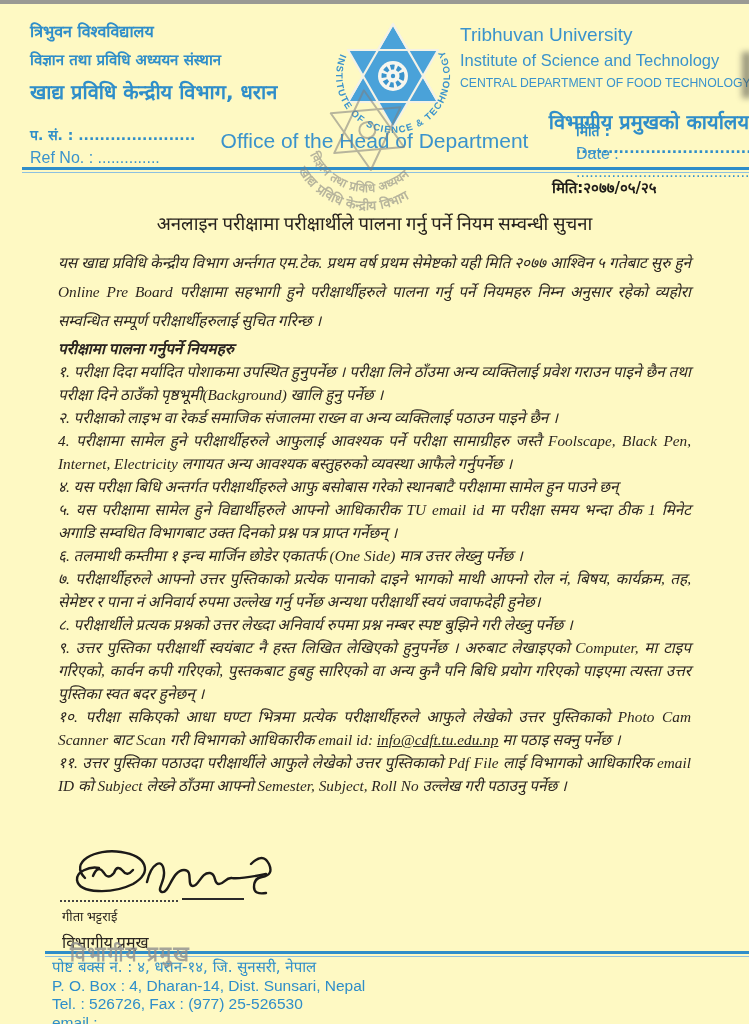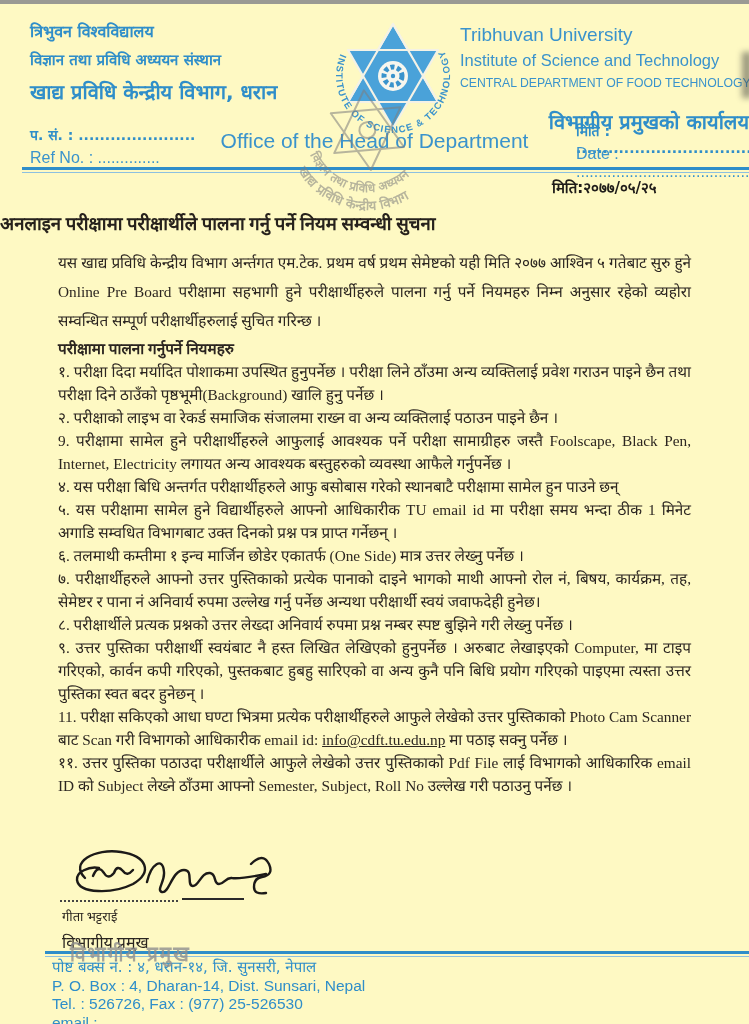--- a/index.html
+++ b/index.html
@@ -36,24 +36,24 @@
   .date-en{position:absolute;left:576px;top:141px;color:#3a93cc;font-size:16px;
            font-family:"Liberation Sans",sans-serif;}
   .rule{position:absolute;height:2px;border-top:3px solid #2f8ec9;border-bottom:1px solid #8cc0e0;}
   .rule-top{left:22px;right:0;top:163px;}
   .rule-bottom{left:45px;right:0;top:947px;}
   .written-date{position:absolute;left:552px;top:173px;font-size:15px;font-weight:bold;color:#1f1c19;
                 font-family:"DejaVu Sans",sans-serif;}
   .smudge{position:absolute;right:-3px;top:48px;width:10px;height:46px;background:#4a4a46;
           filter:blur(3px);opacity:.55;}
   
-  .title{position:absolute;left:0;right:0;top:206px;
-         font-size:18.5px;font-weight:bold;color:#26211c;}
+  .title{position:absolute;left:0;right:0;top:206px;text-align:center;
+         font-size:18.5px;font-weight:normal;color:#26211c;}
   .content{position:absolute;left:58px;width:633px;top:244px;font-size:15.3px;}
-  .content p{margin:0;text-align:justify;}
+  .content p{margin:0;text-align:justify;font-style:italic;}
   .intro{line-height:29px;margin-bottom:2px !important;}
   .rules-hd{font-weight:bold;line-height:23px;}
   .rule-item{line-height:23px;}
   .email-link{text-decoration:underline;}
   
   .sig-svg{position:absolute;left:55px;top:840px;z-index:2;}
   .sig-dotted{position:absolute;left:60px;top:896px;width:118px;border-bottom:2px dotted #444;}
   .sig-solid{position:absolute;left:182px;top:894px;width:62px;border-bottom:2.5px solid #2a2a2a;}
   .sig-name{position:absolute;left:62px;top:903px;font-size:13px;color:#2a2520;}
   .sig-desig{position:absolute;left:62px;top:927px;font-size:16px;color:#2a2520;}
@@ -126,28 +126,28 @@
   <div class="written-date">मिति:२०७७/०५/२५</div>
   <div class="smudge"></div>
 
   <div class="title">अनलाइन परीक्षामा परीक्षार्थीले पालना गर्नु पर्ने नियम सम्वन्धी सुचना</div>
 
   <div class="content">
     <p class="intro">यस खाद्य प्रविधि केन्द्रीय विभाग अर्न्तगत एम.टेक. प्रथम वर्ष प्रथम सेमेष्टको यही मिति २०७७ आश्विन ५ गतेबाट सुरु हुने Online Pre Board परीक्षामा सहभागी हुने परीक्षार्थीहरुले पालना गर्नु पर्ने नियमहरु निम्न अनुसार रहेको व्यहोरा सम्वन्धित सम्पूर्ण परीक्षार्थीहरुलाई सुचित गरिन्छ ।</p>
     <p class="rules-hd">परीक्षामा पालना गर्नुपर्ने नियमहरु</p>
     <p class="rule-item">१. परीक्षा दिदा मर्यादित पोशाकमा उपस्थित हुनुपर्नेछ । परीक्षा लिने ठाँउमा अन्य व्यक्तिलाई प्रवेश गराउन पाइने छैन तथा परीक्षा दिने ठाउँको पृष्ठभूमी(Background) खालि हुनु पर्नेछ ।</p>
     <p class="rule-item">२. परीक्षाको लाइभ वा रेकर्ड समाजिक संजालमा राख्न वा अन्य व्यक्तिलाई पठाउन पाइने छैन ।</p>
-    <p class="rule-item">9. परीक्षामा सामेल हुने परीक्षार्थीहरुले आफुलाई आवश्यक पर्ने परीक्षा सामाग्रीहरु जस्तै Foolscape, Black Pen, Internet, Electricity लगायत अन्य आवश्यक बस्तुहरुको व्यवस्था आफैले गर्नुपर्नेछ ।</p>
+    <p class="rule-item">4. परीक्षामा सामेल हुने परीक्षार्थीहरुले आफुलाई आवश्यक पर्ने परीक्षा सामाग्रीहरु जस्तै Foolscape, Black Pen, Internet, Electricity लगायत अन्य आवश्यक बस्तुहरुको व्यवस्था आफैले गर्नुपर्नेछ ।</p>
     <p class="rule-item">४. यस परीक्षा बिधि अन्तर्गत परीक्षार्थीहरुले आफु बसोबास गरेको स्थानबाटै परीक्षामा सामेल हुन पाउने छन्</p>
     <p class="rule-item">५. यस परीक्षामा सामेल हुने विद्यार्थीहरुले आफ्नो आधिकारीक TU email id मा परीक्षा समय भन्दा ठीक 1 मिनेट अगाडि सम्वधित विभागबाट उक्त दिनको प्रश्न पत्र प्राप्त गर्नेछन् ।</p>
     <p class="rule-item">६. तलमाथी कम्तीमा १ इन्च मार्जिन छोडेर एकातर्फ (One Side) मात्र उत्तर लेख्नु पर्नेछ ।</p>
     <p class="rule-item">७. परीक्षार्थीहरुले आफ्नो उत्तर पुस्तिकाको प्रत्येक पानाको दाइने भागको माथी आफ्नो रोल नं, बिषय, कार्यक्रम, तह, सेमेष्टर र पाना नं अनिवार्य रुपमा उल्लेख गर्नु पर्नेछ अन्यथा परीक्षार्थी स्वयं जवाफदेही हुनेछ।</p>
     <p class="rule-item">८. परीक्षार्थीले प्रत्यक प्रश्नको उत्तर लेख्दा अनिवार्य रुपमा प्रश्न नम्बर स्पष्ट बुझिने गरी लेख्नु पर्नेछ ।</p>
     <p class="rule-item">९. उत्तर पुस्तिका परीक्षार्थी स्वयंबाट नै हस्त लिखित लेखिएको हुनुपर्नेछ । अरुबाट लेखाइएको Computer, मा टाइप गरिएको, कार्वन कपी गरिएको, पुस्तकबाट हुबहु सारिएको वा अन्य कुनै पनि बिधि प्रयोग गरिएको पाइएमा त्यस्ता उत्तर पुस्तिका स्वत बदर हुनेछन् ।</p>
-    <p class="rule-item"><span>11. परीक्षा सकिएको आधा घण्टा भित्रमा प्रत्येक परीक्षार्थीहरुले आफुले लेखेको उत्तर पुस्तिकाको Photo Cam Scanner बाट Scan गरी विभागको आधिकारीक email id: </span><span class="email-link">info@cdft.tu.edu.np</span><span> मा पठाइ सक्नु पर्नेछ ।</span></p>
+    <p class="rule-item"><span>१०. परीक्षा सकिएको आधा घण्टा भित्रमा प्रत्येक परीक्षार्थीहरुले आफुले लेखेको उत्तर पुस्तिकाको Photo Cam Scanner बाट Scan गरी विभागको आधिकारीक email id: </span><span class="email-link">info@cdft.tu.edu.np</span><span> मा पठाइ सक्नु पर्नेछ ।</span></p>
     <p class="rule-item">११. उत्तर पुस्तिका पठाउदा परीक्षार्थीले आफुले लेखेको उत्तर पुस्तिकाको Pdf File लाई विभागको आधिकारिक email ID को Subject लेख्ने ठाँउमा आफ्नो Semester, Subject, Roll No उल्लेख गरी पठाउनु पर्नेछ ।</p>
   </div>
 
   <svg class="sig-svg" width="245" height="60" viewBox="0 0 245 60">
     <g stroke="#1c1a18" stroke-width="2.4" fill="none" stroke-linecap="round">
       <path d="M30,34 C14,18 40,4 66,8 C92,12 98,28 78,40 C58,50 24,50 22,36 C21,28 34,22 44,24"></path>
       <path d="M38,32 q5,-12 11,-3 q4,7 10,0 q3,-9 9,-2 q4,6 10,-1"></path>
       <path d="M92,38 c4,-18 16,-26 17,-10 c1,10 -8,18 -2,20 c7,2 10,-22 22,-22 c10,0 2,16 9,16 c6,0 8,-14 17,-13 c7,1 3,11 9,11 c5,0 7,-7 13,-6 c8,1 24,-2 34,-4"></path>
       <path d="M196,20 q12,-12 18,0 q5,11 -7,13 q-8,1 -8,10 q0,8 12,6"></path>
     </g>

